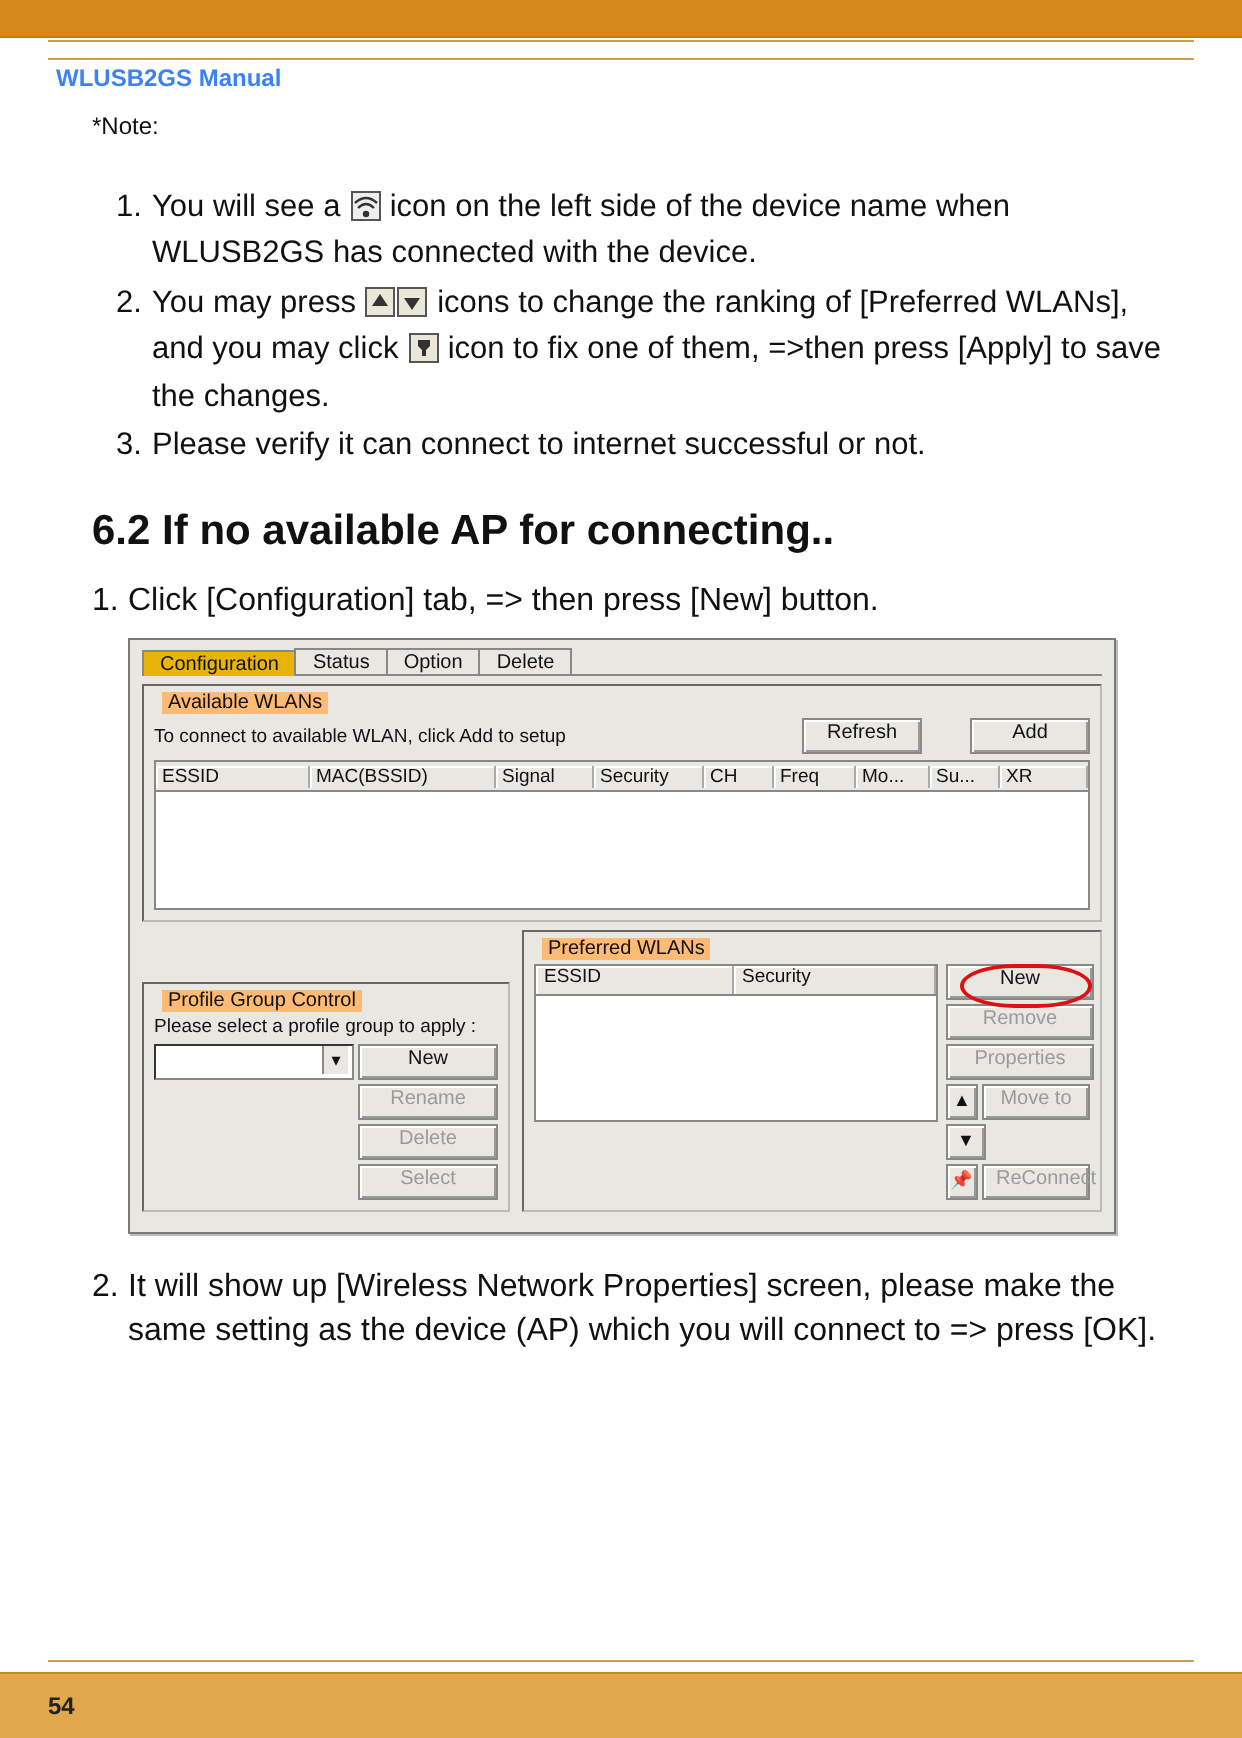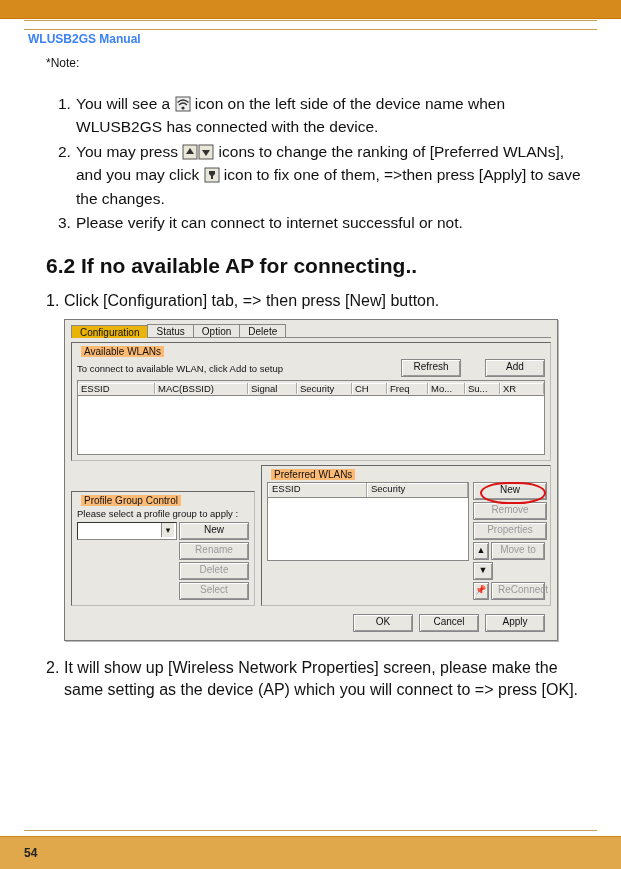--- a/index.html
+++ b/index.html
@@ -449,25 +449,20 @@
                 <div class="row2">
                   <div class="icon-btn">📌</div>
                   <div class="btn disabled" style="min-width:40px;flex:1">ReConnect</div>
                 </div>
               </div>
             </div>
             <div class="circle-red" style="top:16px; right:4px;"></div>
           </div>
         </div>
 
-        <div class="bottom-btns">
-          <div class="btn">OK</div>
-          <div class="btn">Cancel</div>
-          <div class="btn">Apply</div>
-        </div>
       </div>
     </div>
 
     <div class="step-text">
       <span class="num">2.</span>
       <span class="txt">It will show up [Wireless Network Properties] screen, please make the same setting as the device (AP) which you will connect to =&gt; press [OK].</span>
     </div>
 
   </div>
 

